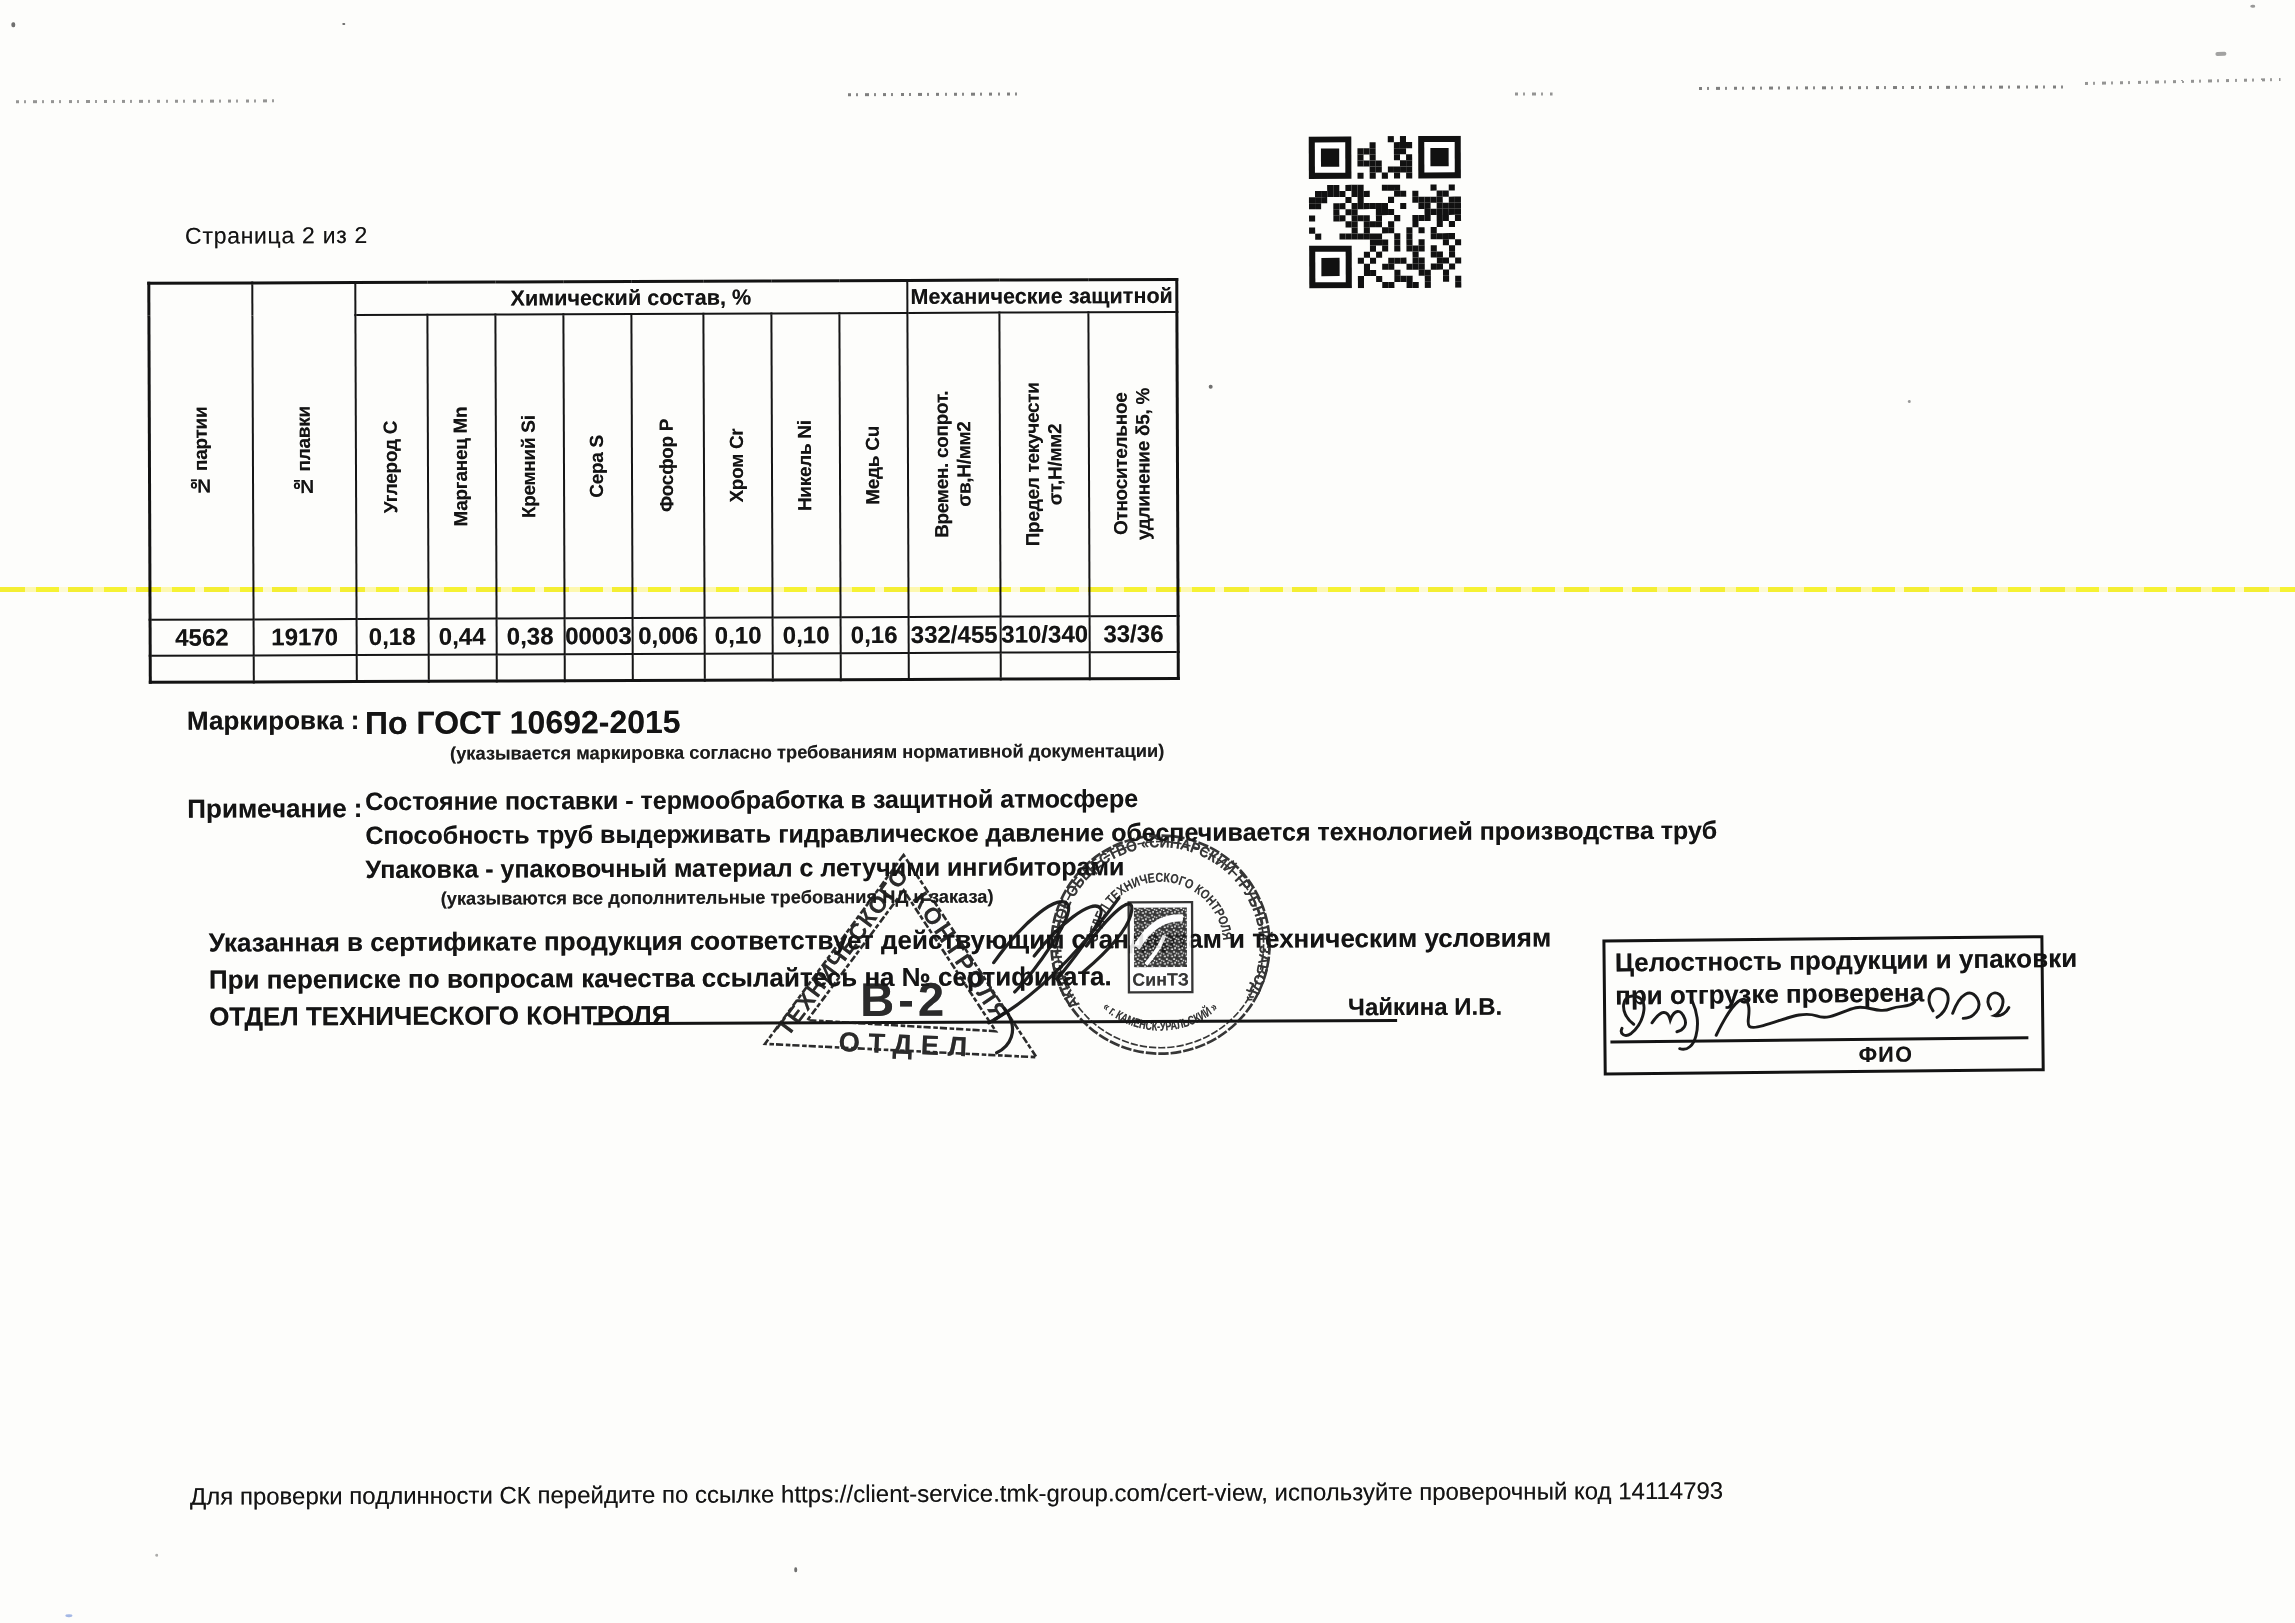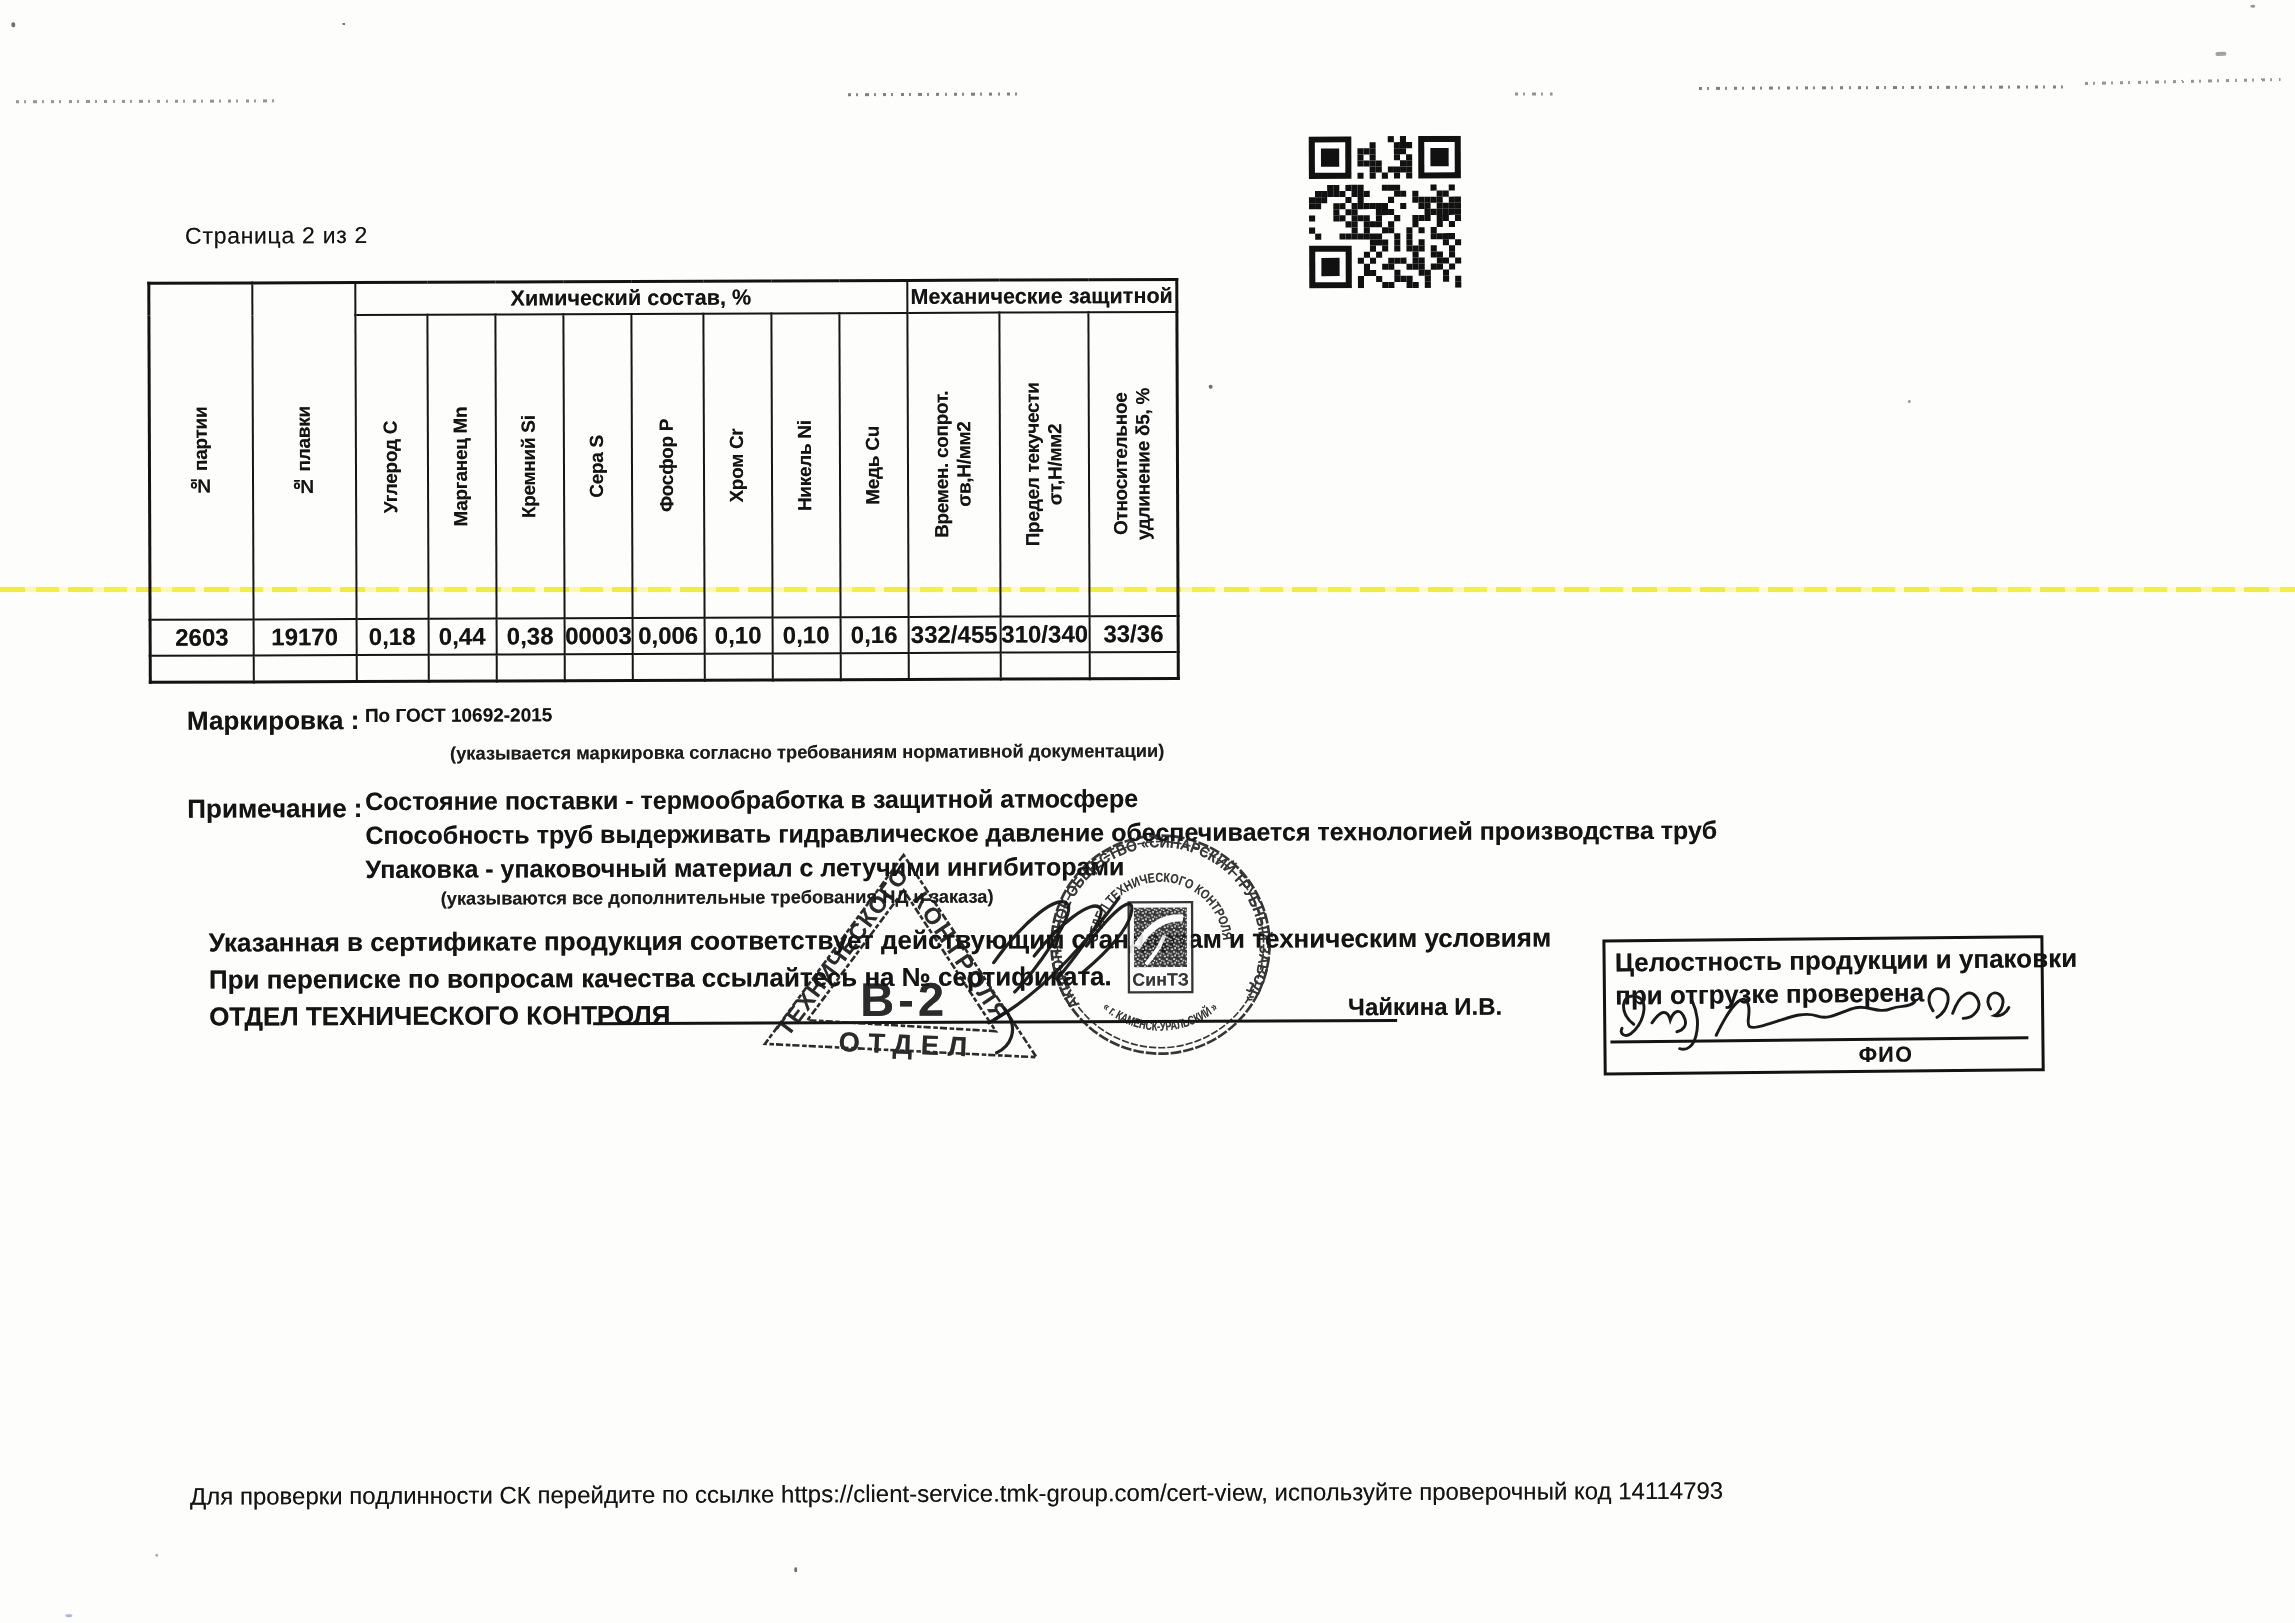--- a/index.html
+++ b/index.html
@@ -30,21 +30,21 @@
   tr.empty{border-top:2.6px solid #131313;}
 
   
   .yellow-line{position:absolute;left:0;top:587px;width:2295px;height:5.2px;z-index:6;
     background:repeating-linear-gradient(90deg,#f4ec00 0 25px,#fff9a0 25px 36px,#f7f200 36px 59px,#fffccb 59px 68px);
     opacity:.8;mix-blend-mode:multiply;pointer-events:none;}
 
   
   .blk-label{font-size:26px;font-weight:700;}
   .marking-label{left:187px;top:702px;}
-  .marking-value{left:365px;top:702px;font-size:19px;font-weight:700;}
+  .marking-value{left:365px;top:702px;font-size:32px;font-weight:700;}
   .small-note{font-size:18.3px;font-weight:700;color:#1c1c1c;}
   .marking-note{left:450px;top:740px;}
   .remarks-label{left:187px;top:784px;margin-top:6px;}
   .remark-1{left:365px;top:784px;}
   .remark-2{left:365px;top:818px;}
   .remark-3{left:365px;top:852px;}
   .remark-line{font-size:25px;font-weight:700;white-space:nowrap;}
   .remarks-note{left:440px;top:885px;}
 
   .cert-line{font-size:26px;font-weight:700;white-space:nowrap;z-index:2;}
@@ -362,21 +362,21 @@
         <th class="rot-cell">
                 <div class="rot">Предел текучести
 σт,Н/мм2</div>
               </th>
         <th class="rot-cell">
                 <div class="rot">Относительное
 удлинение δ5, %</div>
               </th>
       </tr>
       <tr class="data">
-        <td>2603</td>
+        <td>4562</td>
         <td>19170</td>
         <td>0,18</td>
         <td>0,44</td>
         <td>0,38</td>
         <td>00003</td>
         <td>0,006</td>
         <td>0,10</td>
         <td>0,10</td>
         <td>0,16</td>
         <td>332/455</td>

